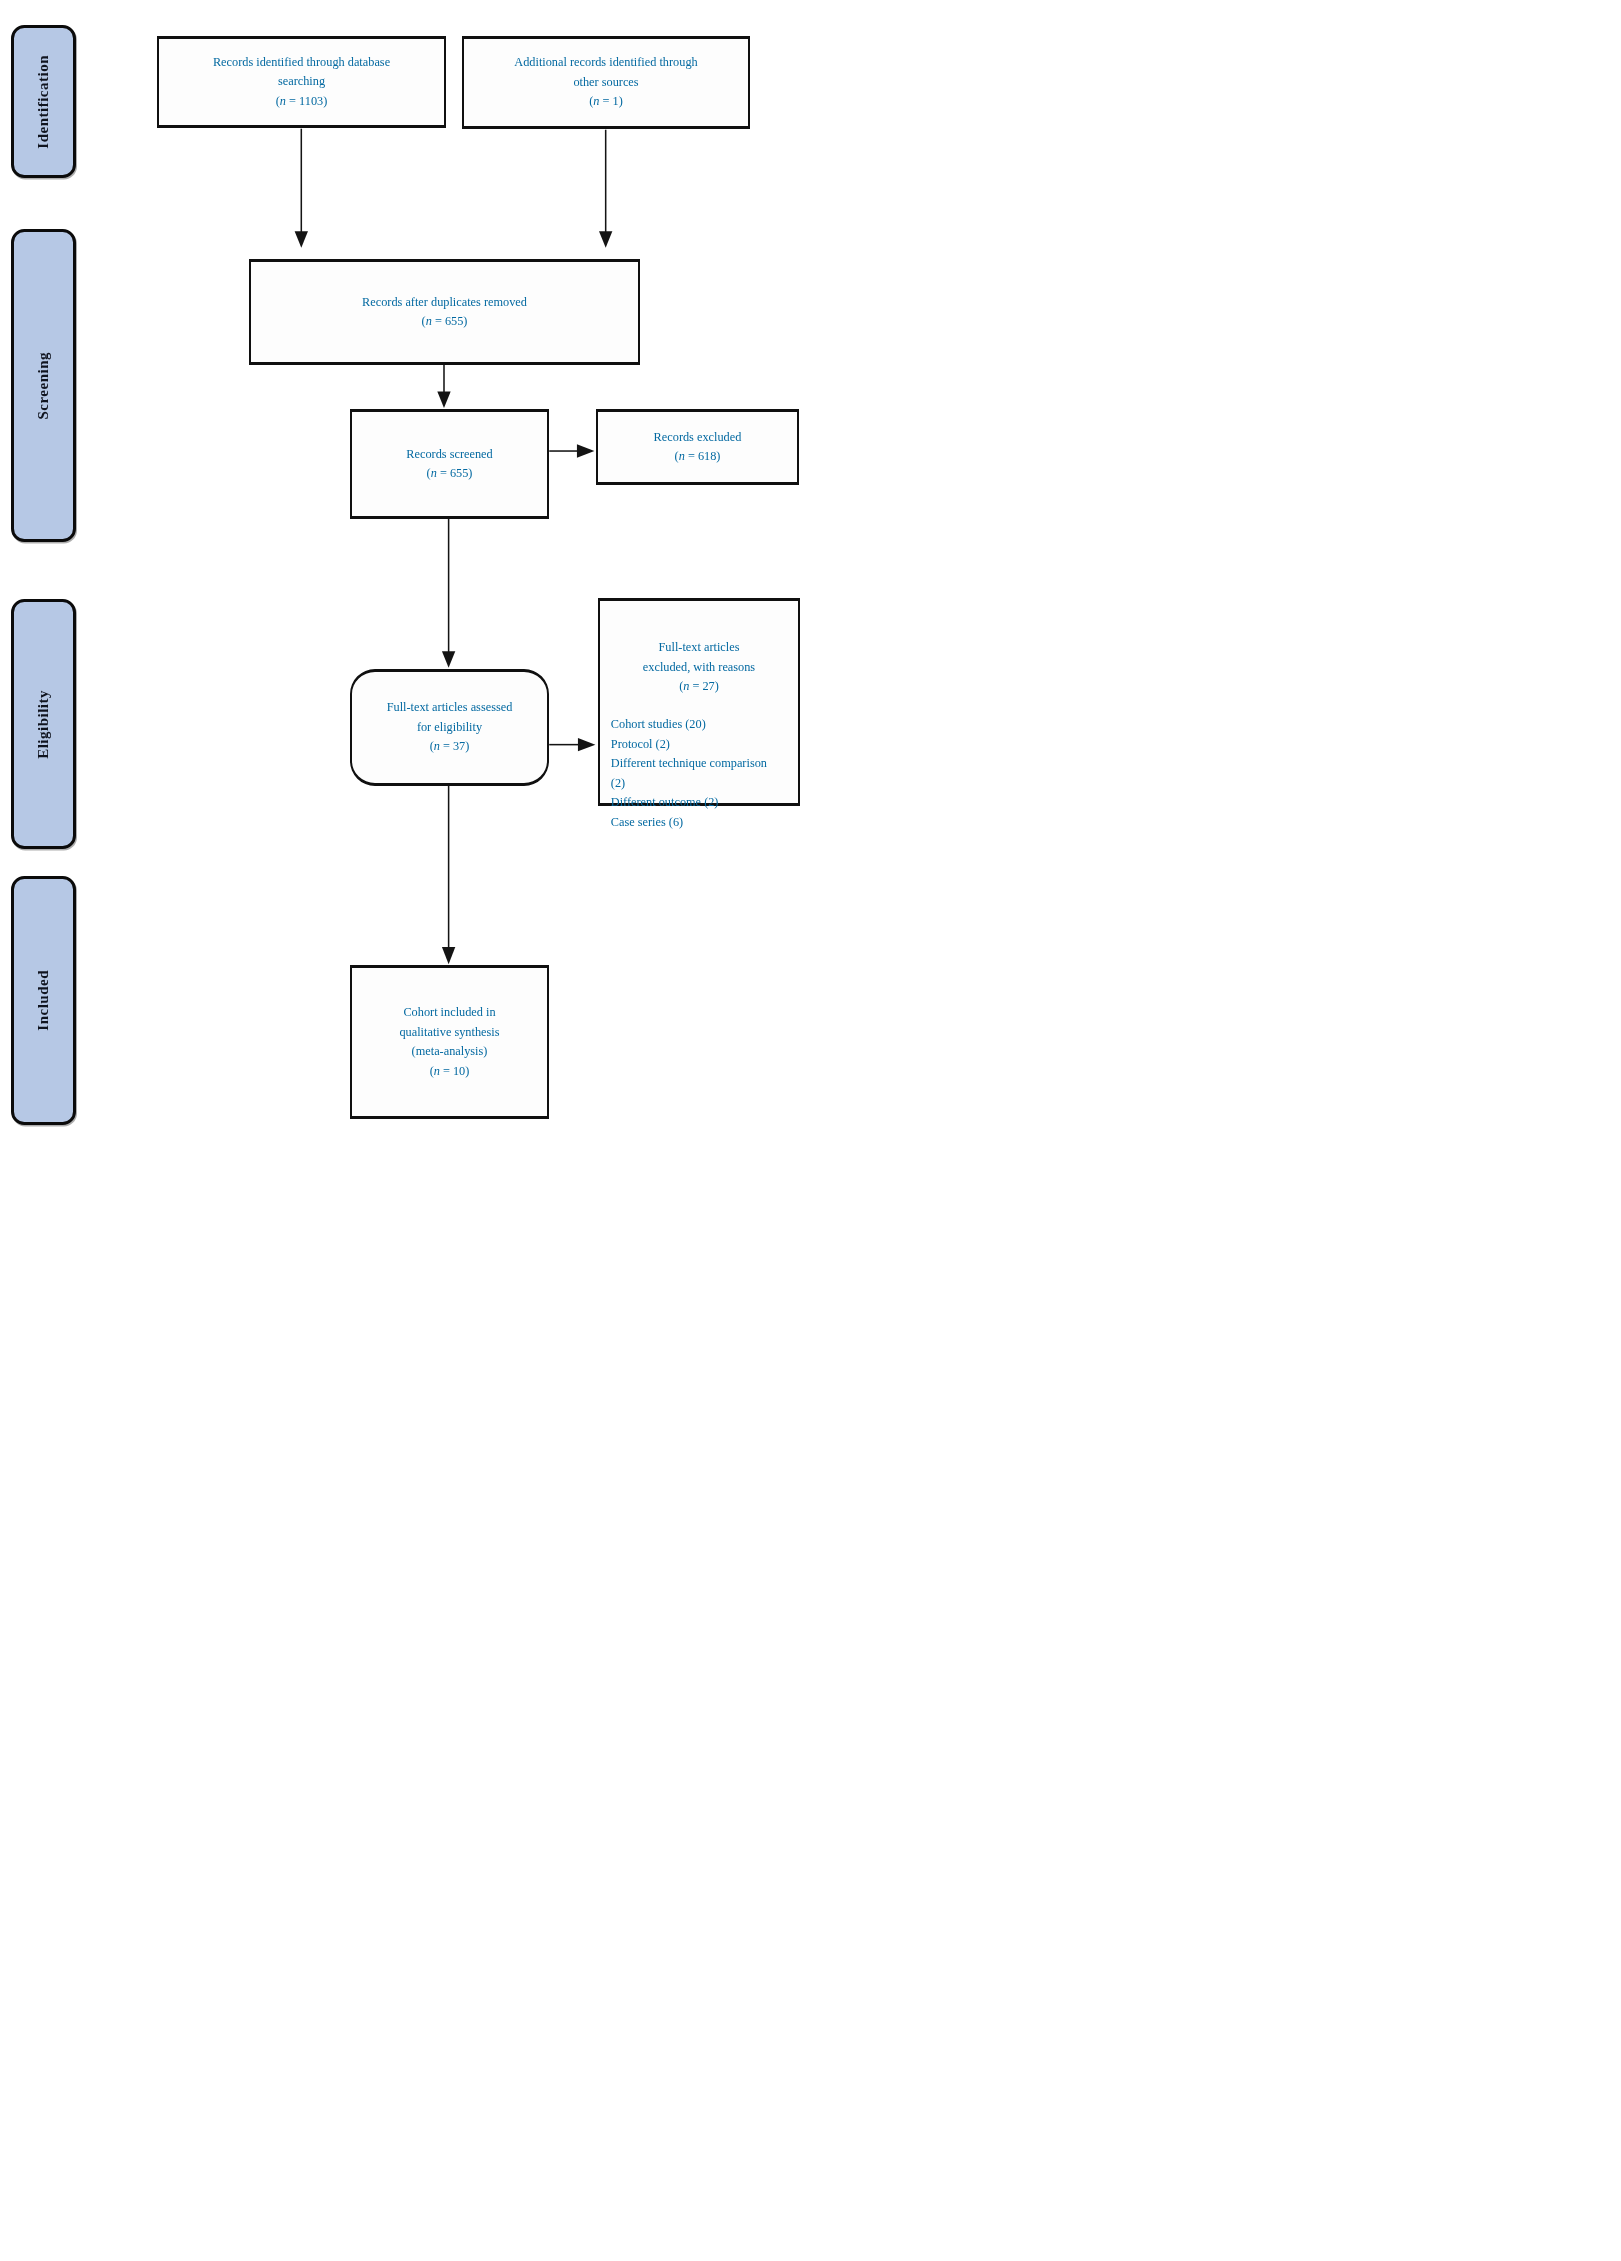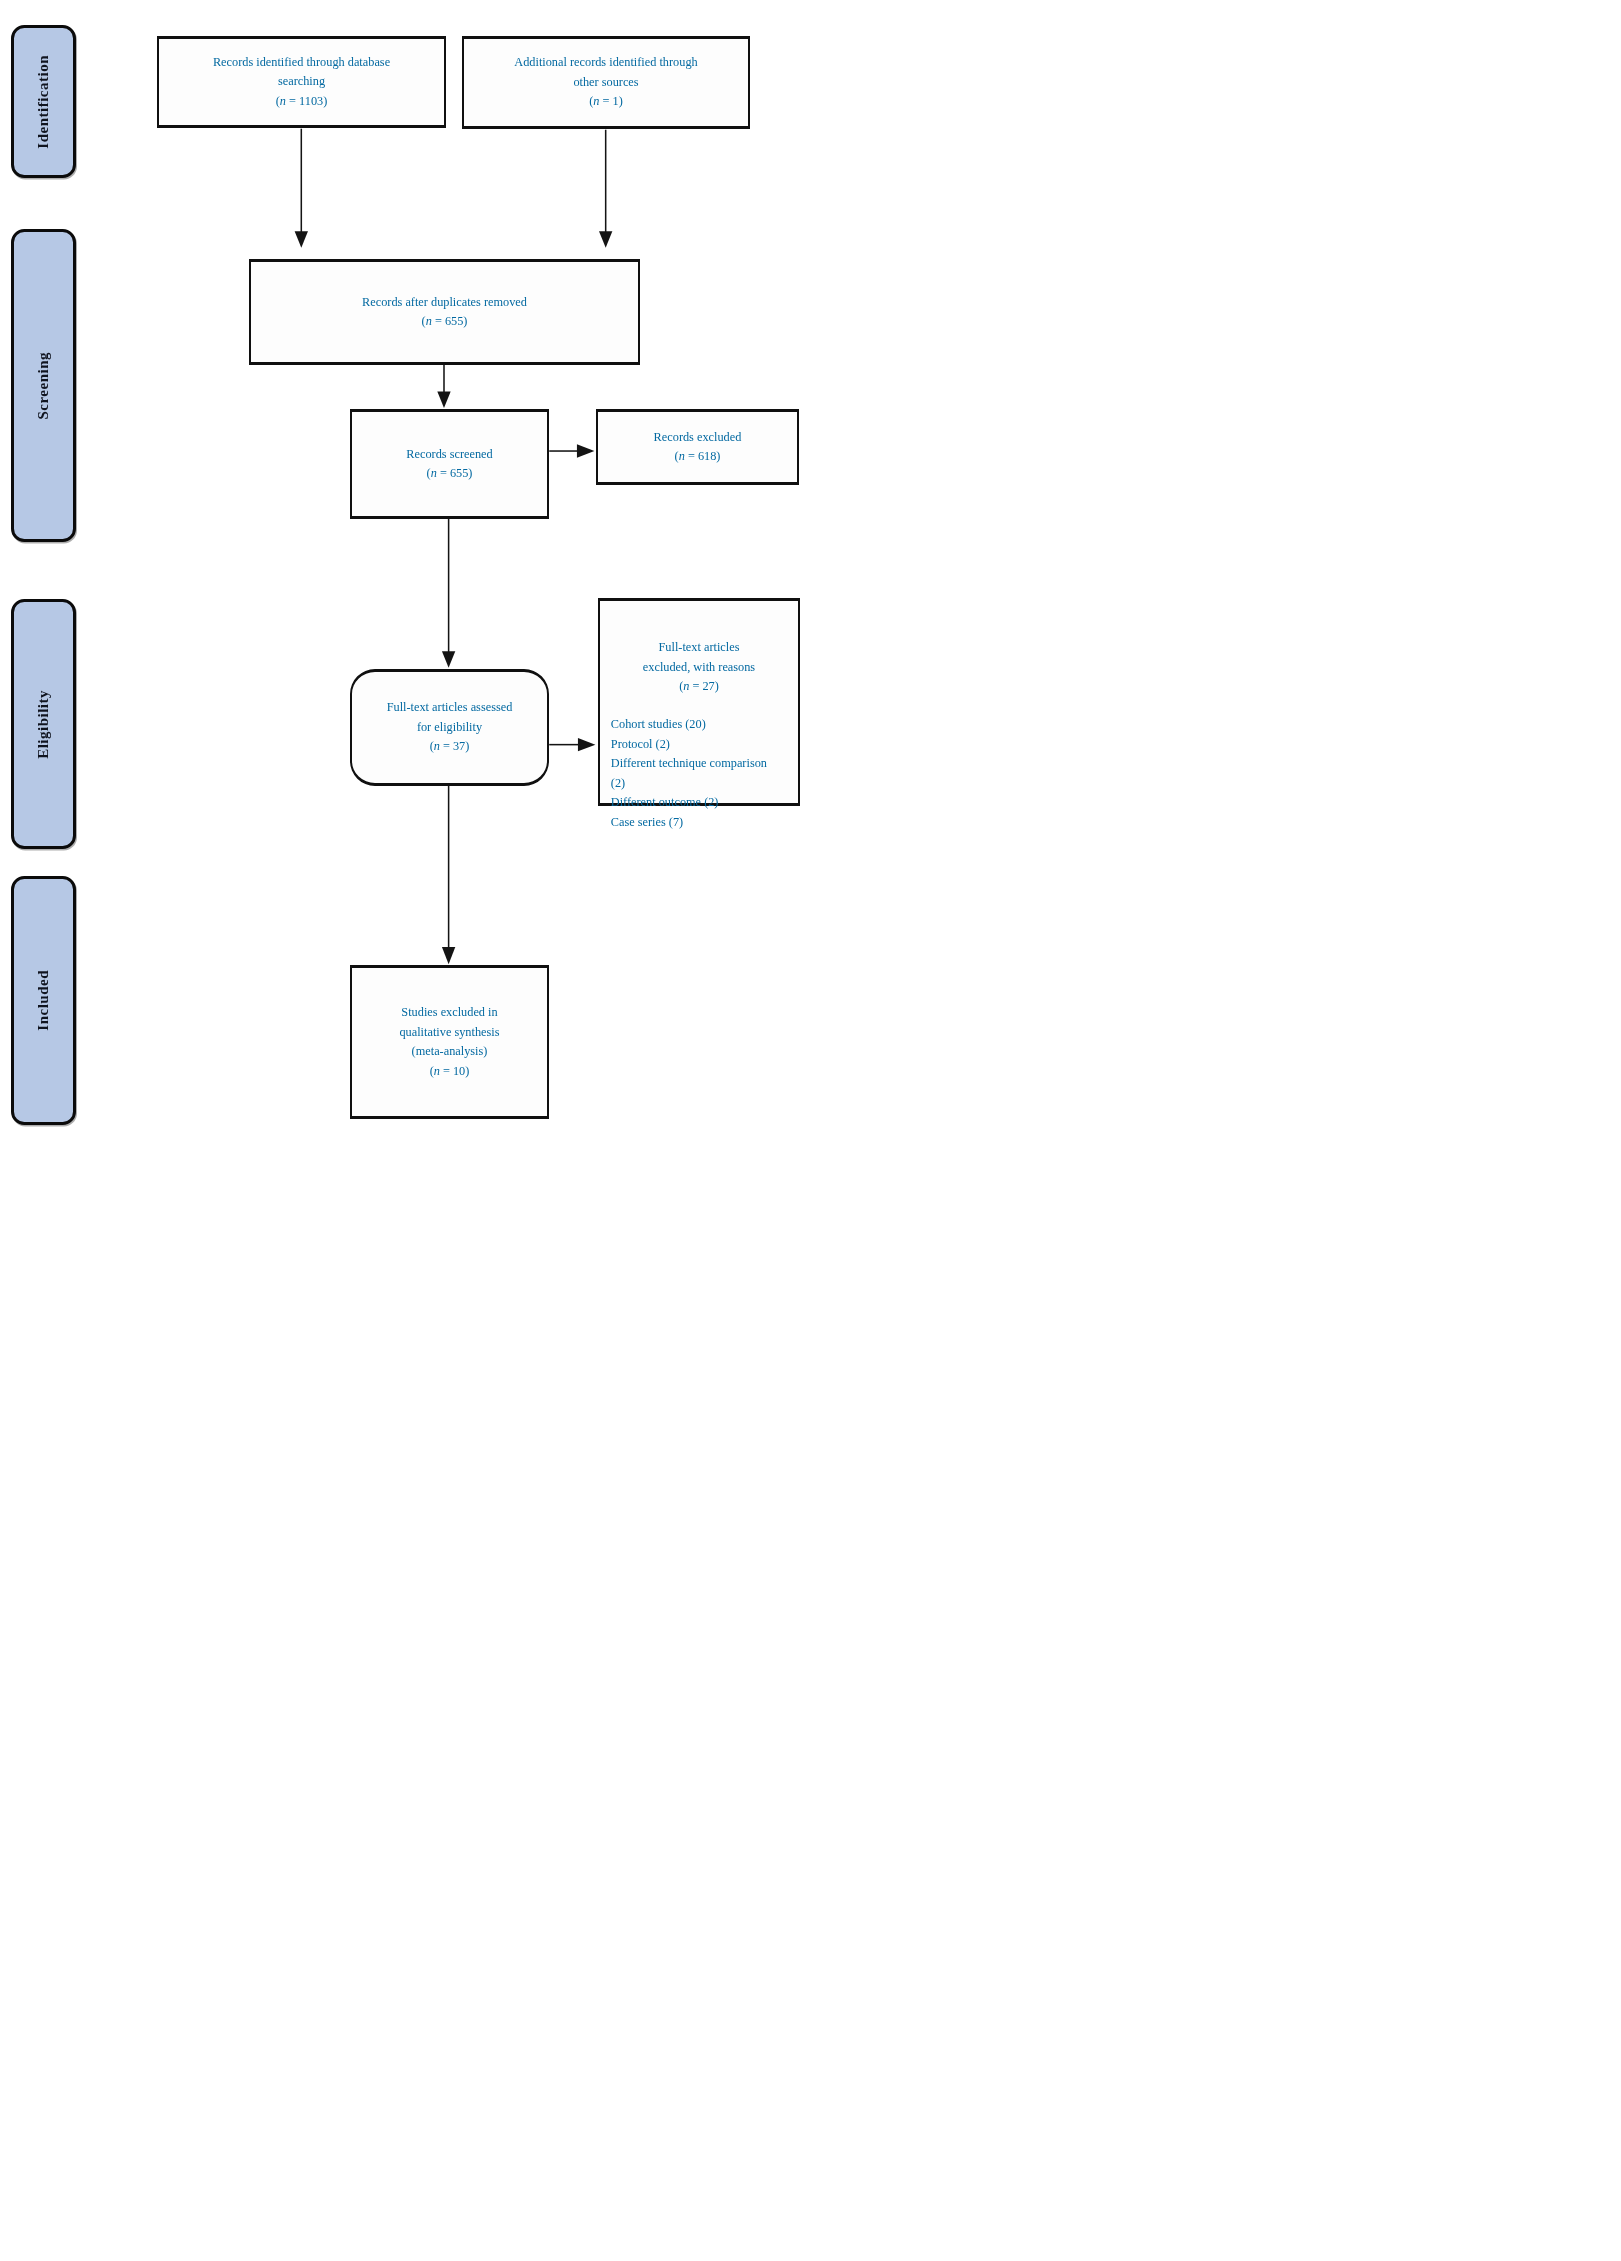--- a/index.html
+++ b/index.html
@@ -169,25 +169,25 @@
     <div class="reasons-title">
       <div class="line">Full-text articles</div>
       <div class="line">excluded, with reasons</div>
       <div class="count">(<i>n</i> = 27)</div>
     </div>
     <div class="reasons-list">
       <div class="reason">Cohort studies (20)</div>
       <div class="reason">Protocol (2)</div>
       <div class="reason">Different technique comparison (2)</div>
       <div class="reason">Different outcome (2)</div>
-      <div class="reason">Case series (7)</div>
+      <div class="reason">Case series (6)</div>
     </div>
   </div>
 
   <div class="fbox" style="left:350px;top:965px;width:199px;height:154px;">
-    <div class="line">Studies excluded in</div>
+    <div class="line">Cohort included in</div>
     <div class="line">qualitative synthesis</div>
     <div class="line">(meta-analysis)</div>
     <div class="count">(<i>n</i> = 10)</div>
   </div>
 
 </div>
 
 
 </body></html>

